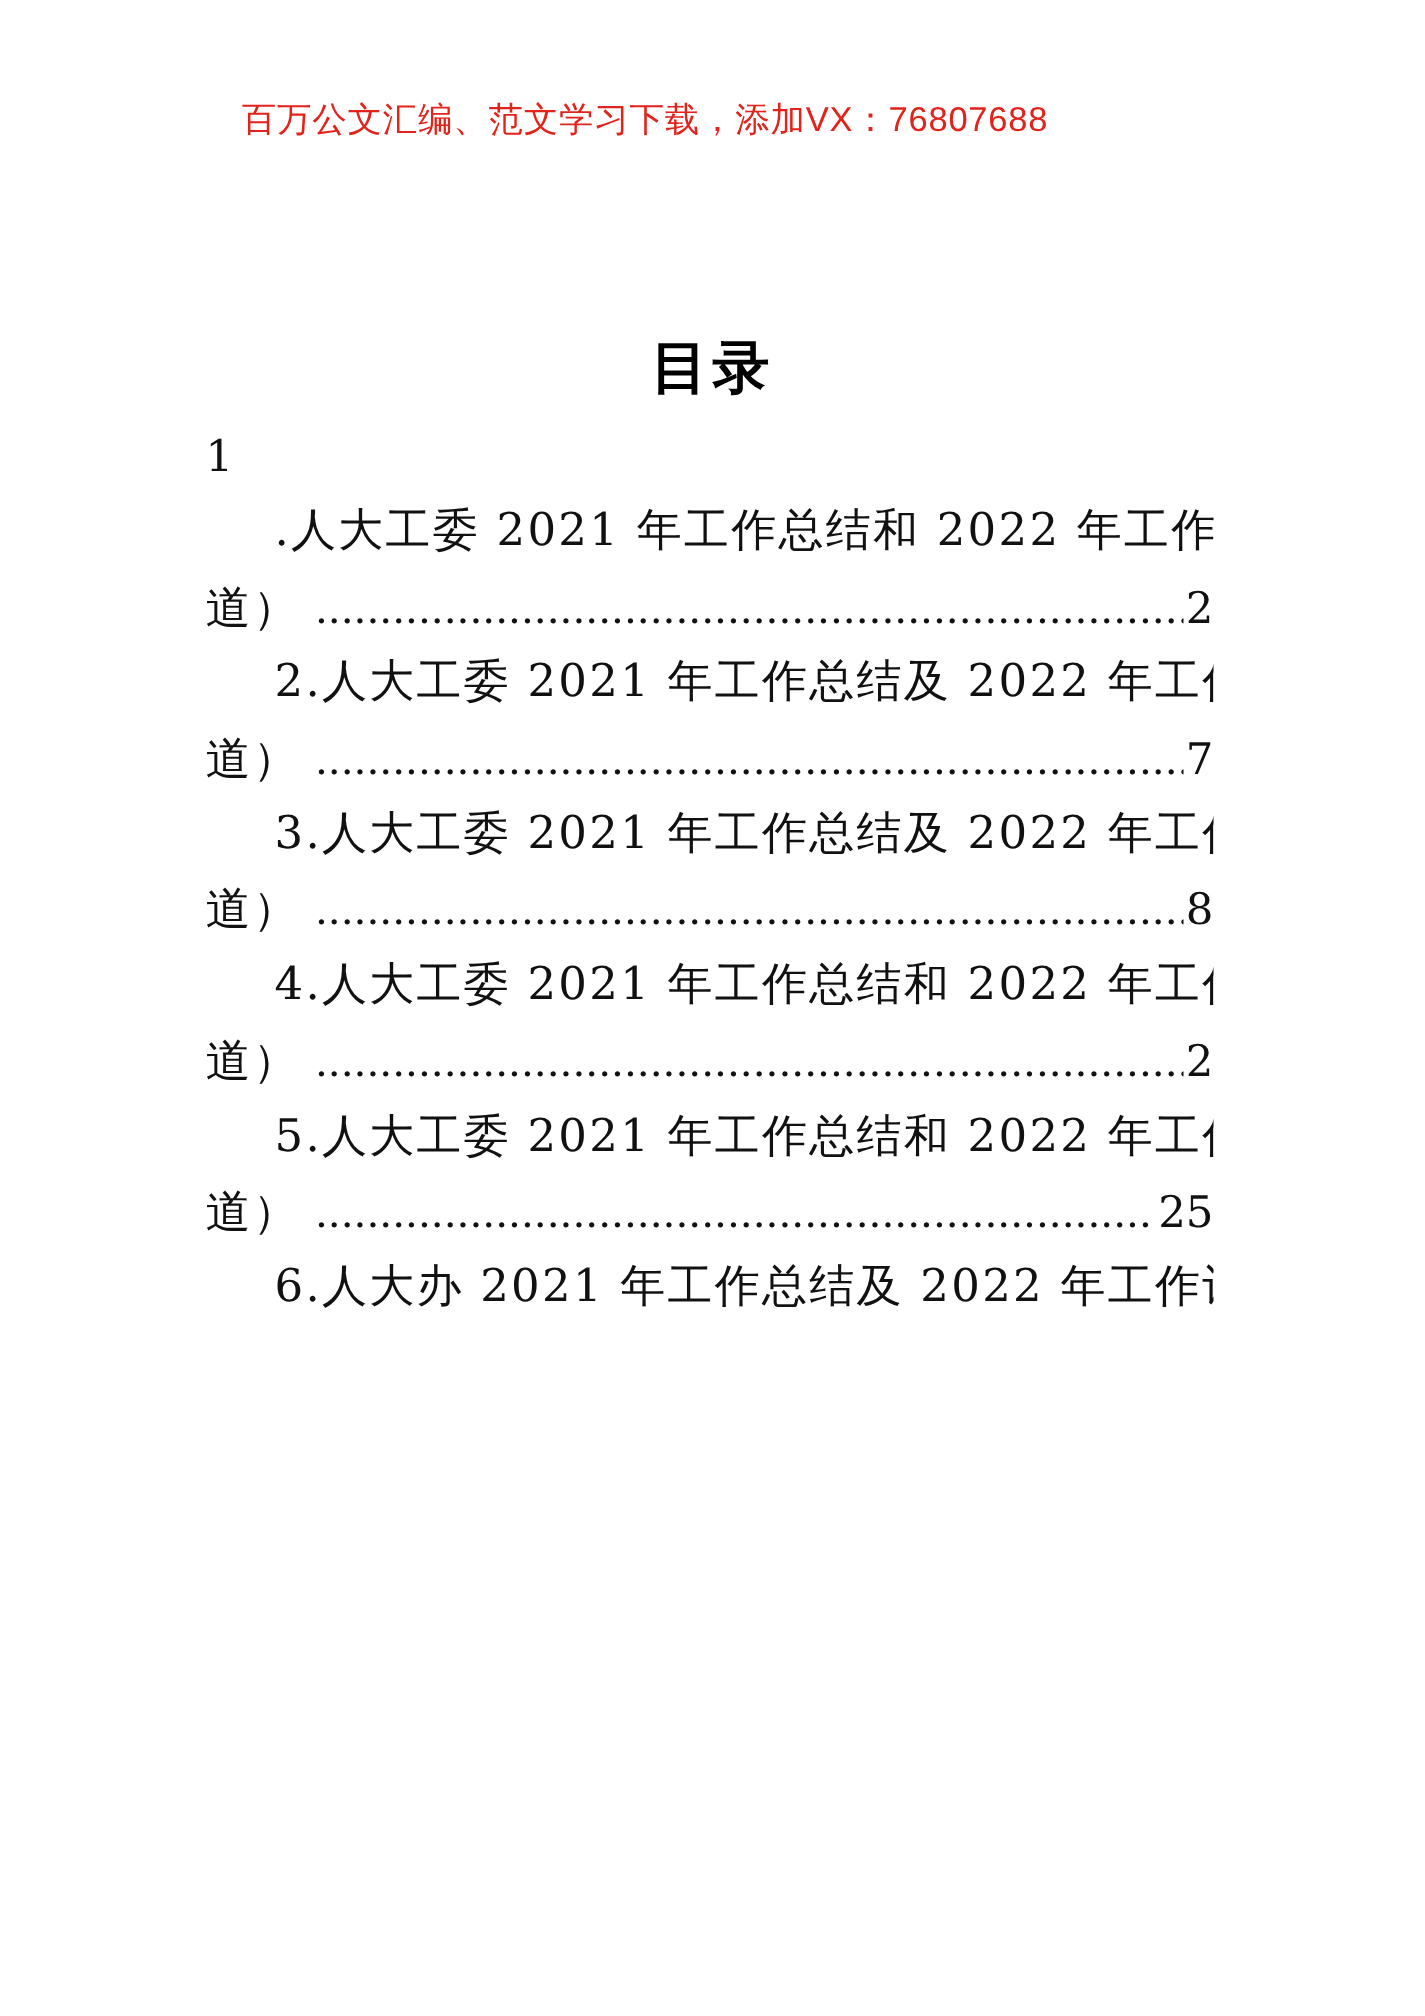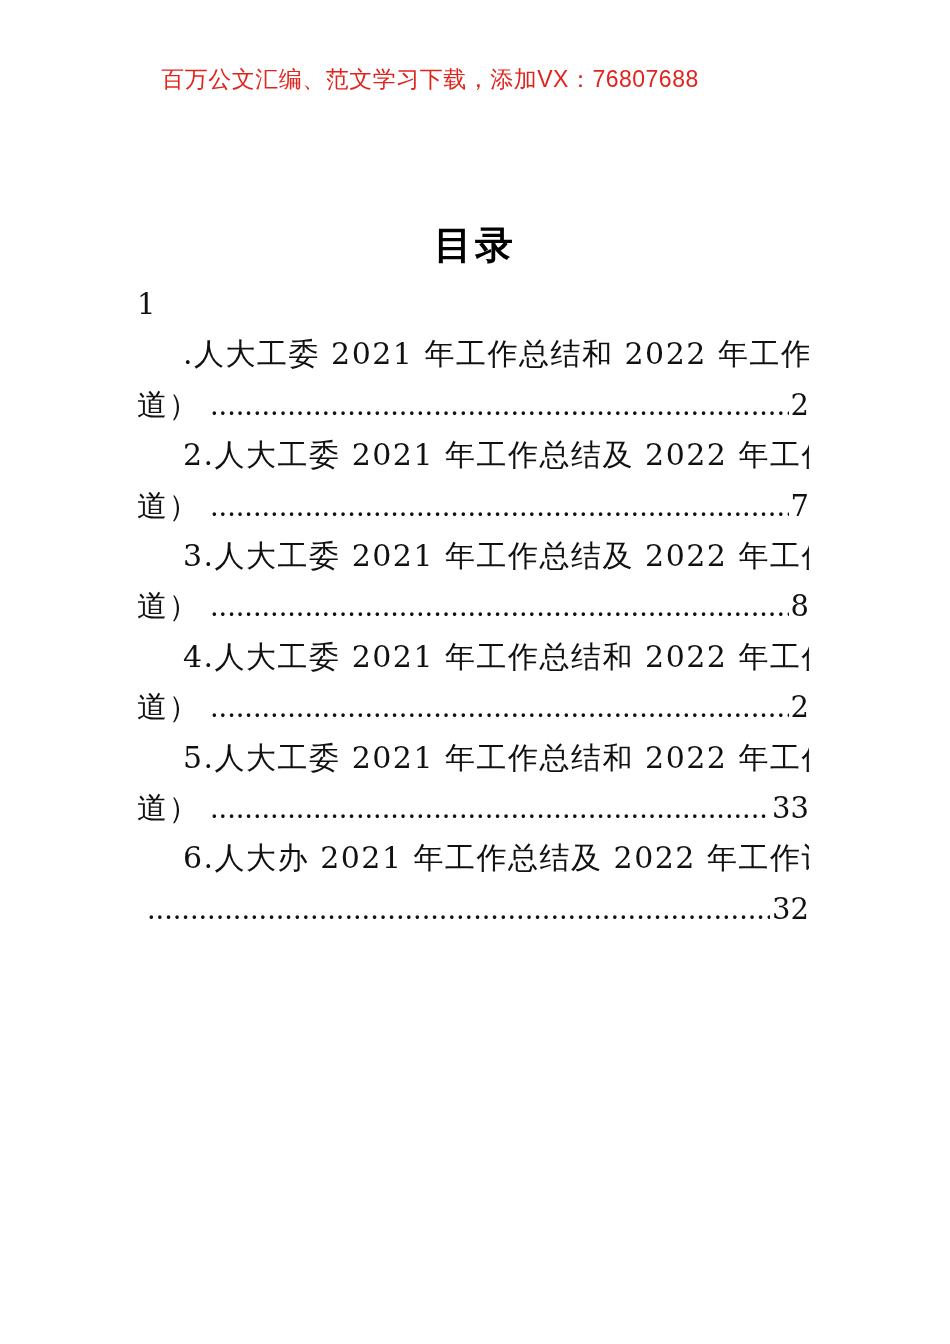--- a/index.html
+++ b/index.html
@@ -118,26 +118,21 @@
       <span class="toc-leader"></span>
       <span class="toc-pagenum">2</span>
     </div>
   </div>
 
   <div>
     <div class="toc-line toc-l1">5.人大工委 2021 年工作总结和 2022 年工作计划（街</div>
     <div class="toc-line toc-l2">
       <span class="toc-prefix">道）</span>
       <span class="toc-leader"></span>
-      <span class="toc-pagenum">33</span>
+      <span class="toc-pagenum">25</span>
     </div>
   </div>
 
   <div>
     <div class="toc-line toc-l1">6.人大办 2021 年工作总结及 2022 年工作计划（镇乡）</div>
-    <div class="toc-line toc-l2">
-      <span class="toc-prefix"></span>
-      <span class="toc-leader"></span>
-      <span class="toc-pagenum">32</span>
-    </div>
   </div>
 
 </div>
 
 </body></html>

